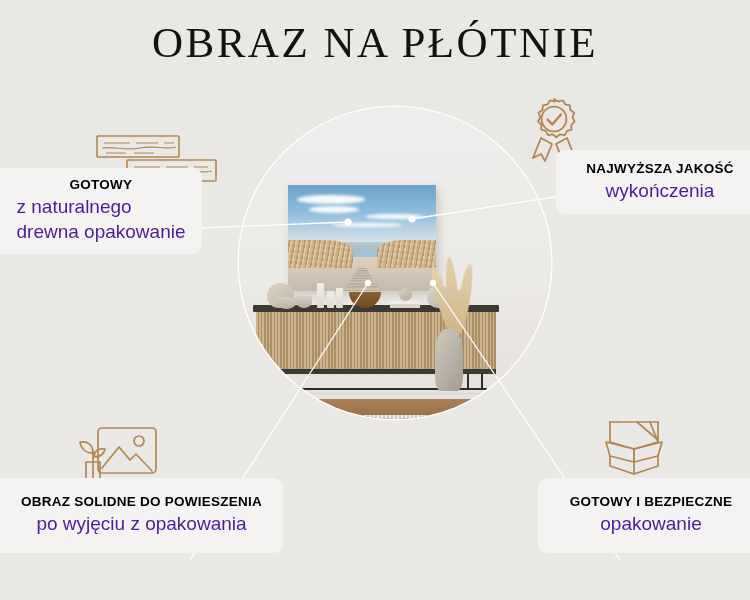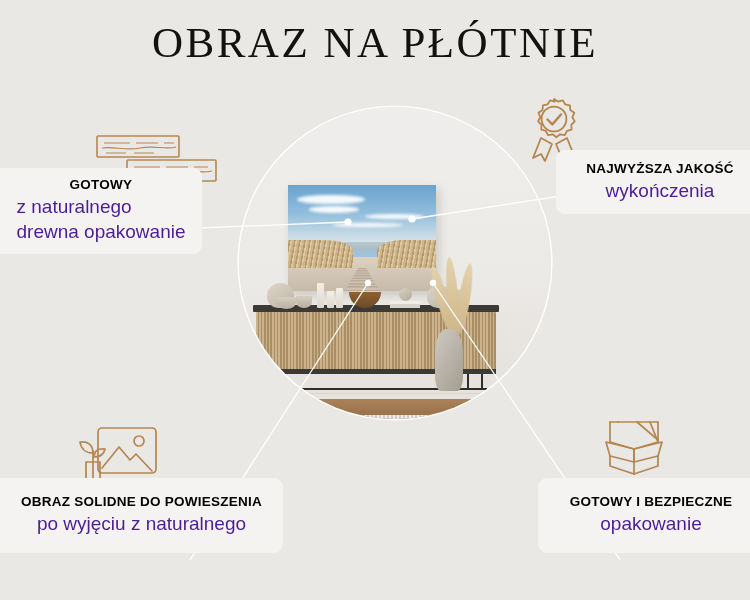--- a/index.html
+++ b/index.html
@@ -398,21 +398,21 @@
   <div class="card" id="card-jakosc">
     <div class="head">NAJWYŻSZA JAKOŚĆ</div>
     <div class="sub">
       <span>wykończenia</span>
     </div>
   </div>
 
   <div class="card" id="card-gotowy">
     <div class="head">OBRAZ SOLIDNE DO POWIESZENIA</div>
     <div class="sub">
-      <span>po wyjęciu z naturalnego</span>
+      <span>po wyjęciu z opakowania</span>
     </div>
   </div>
 
   <div class="card" id="card-opakowanie">
     <div class="head">GOTOWY I BEZPIECZNE</div>
     <div class="sub">
       <span>opakowanie</span>
     </div>
   </div>
 

